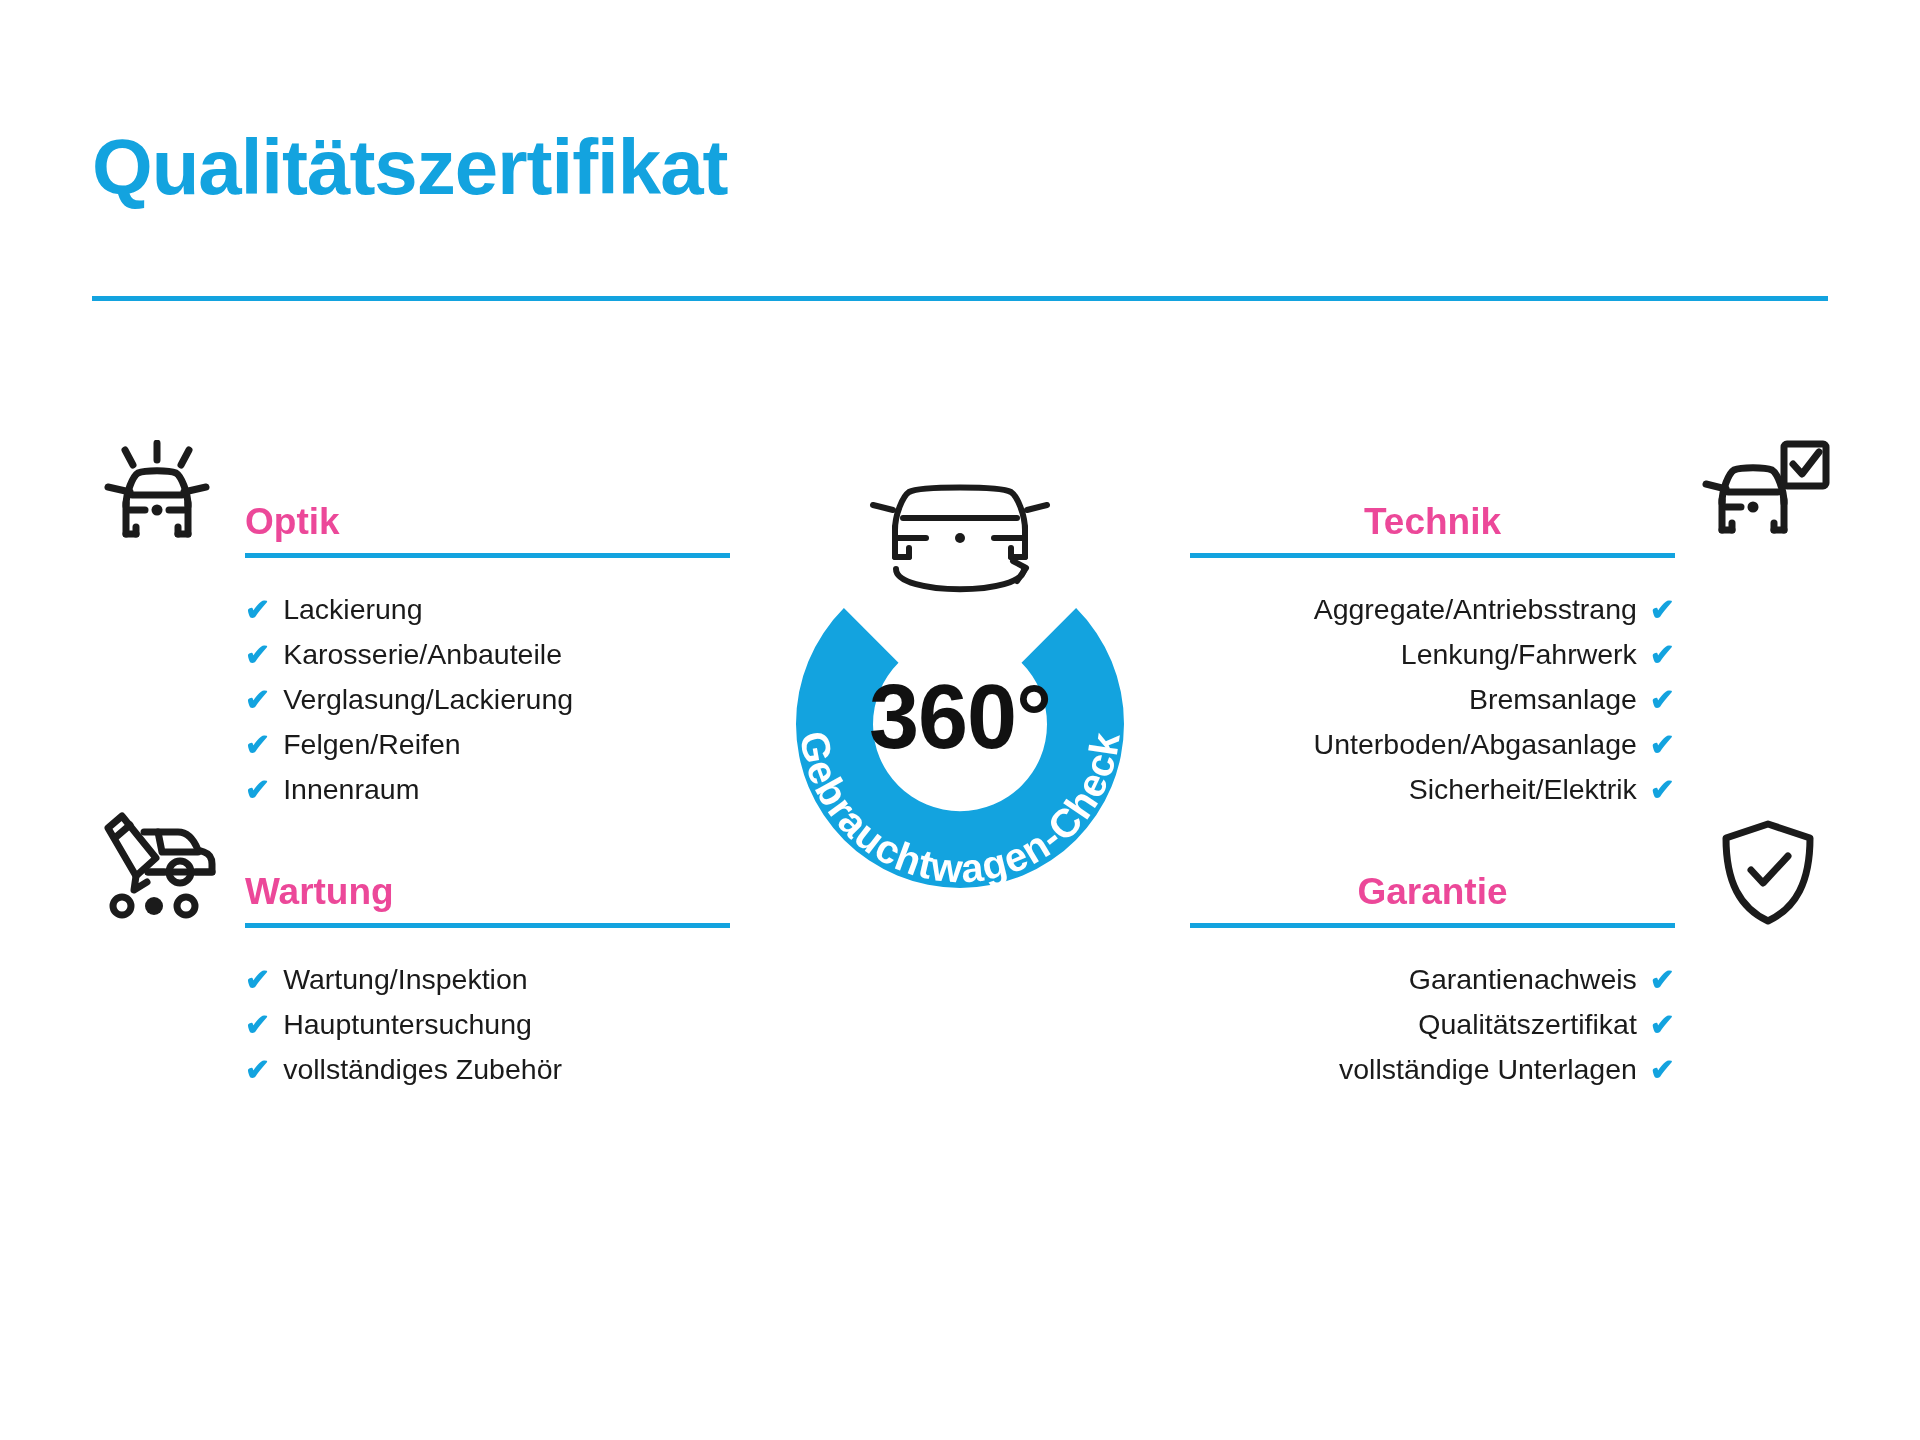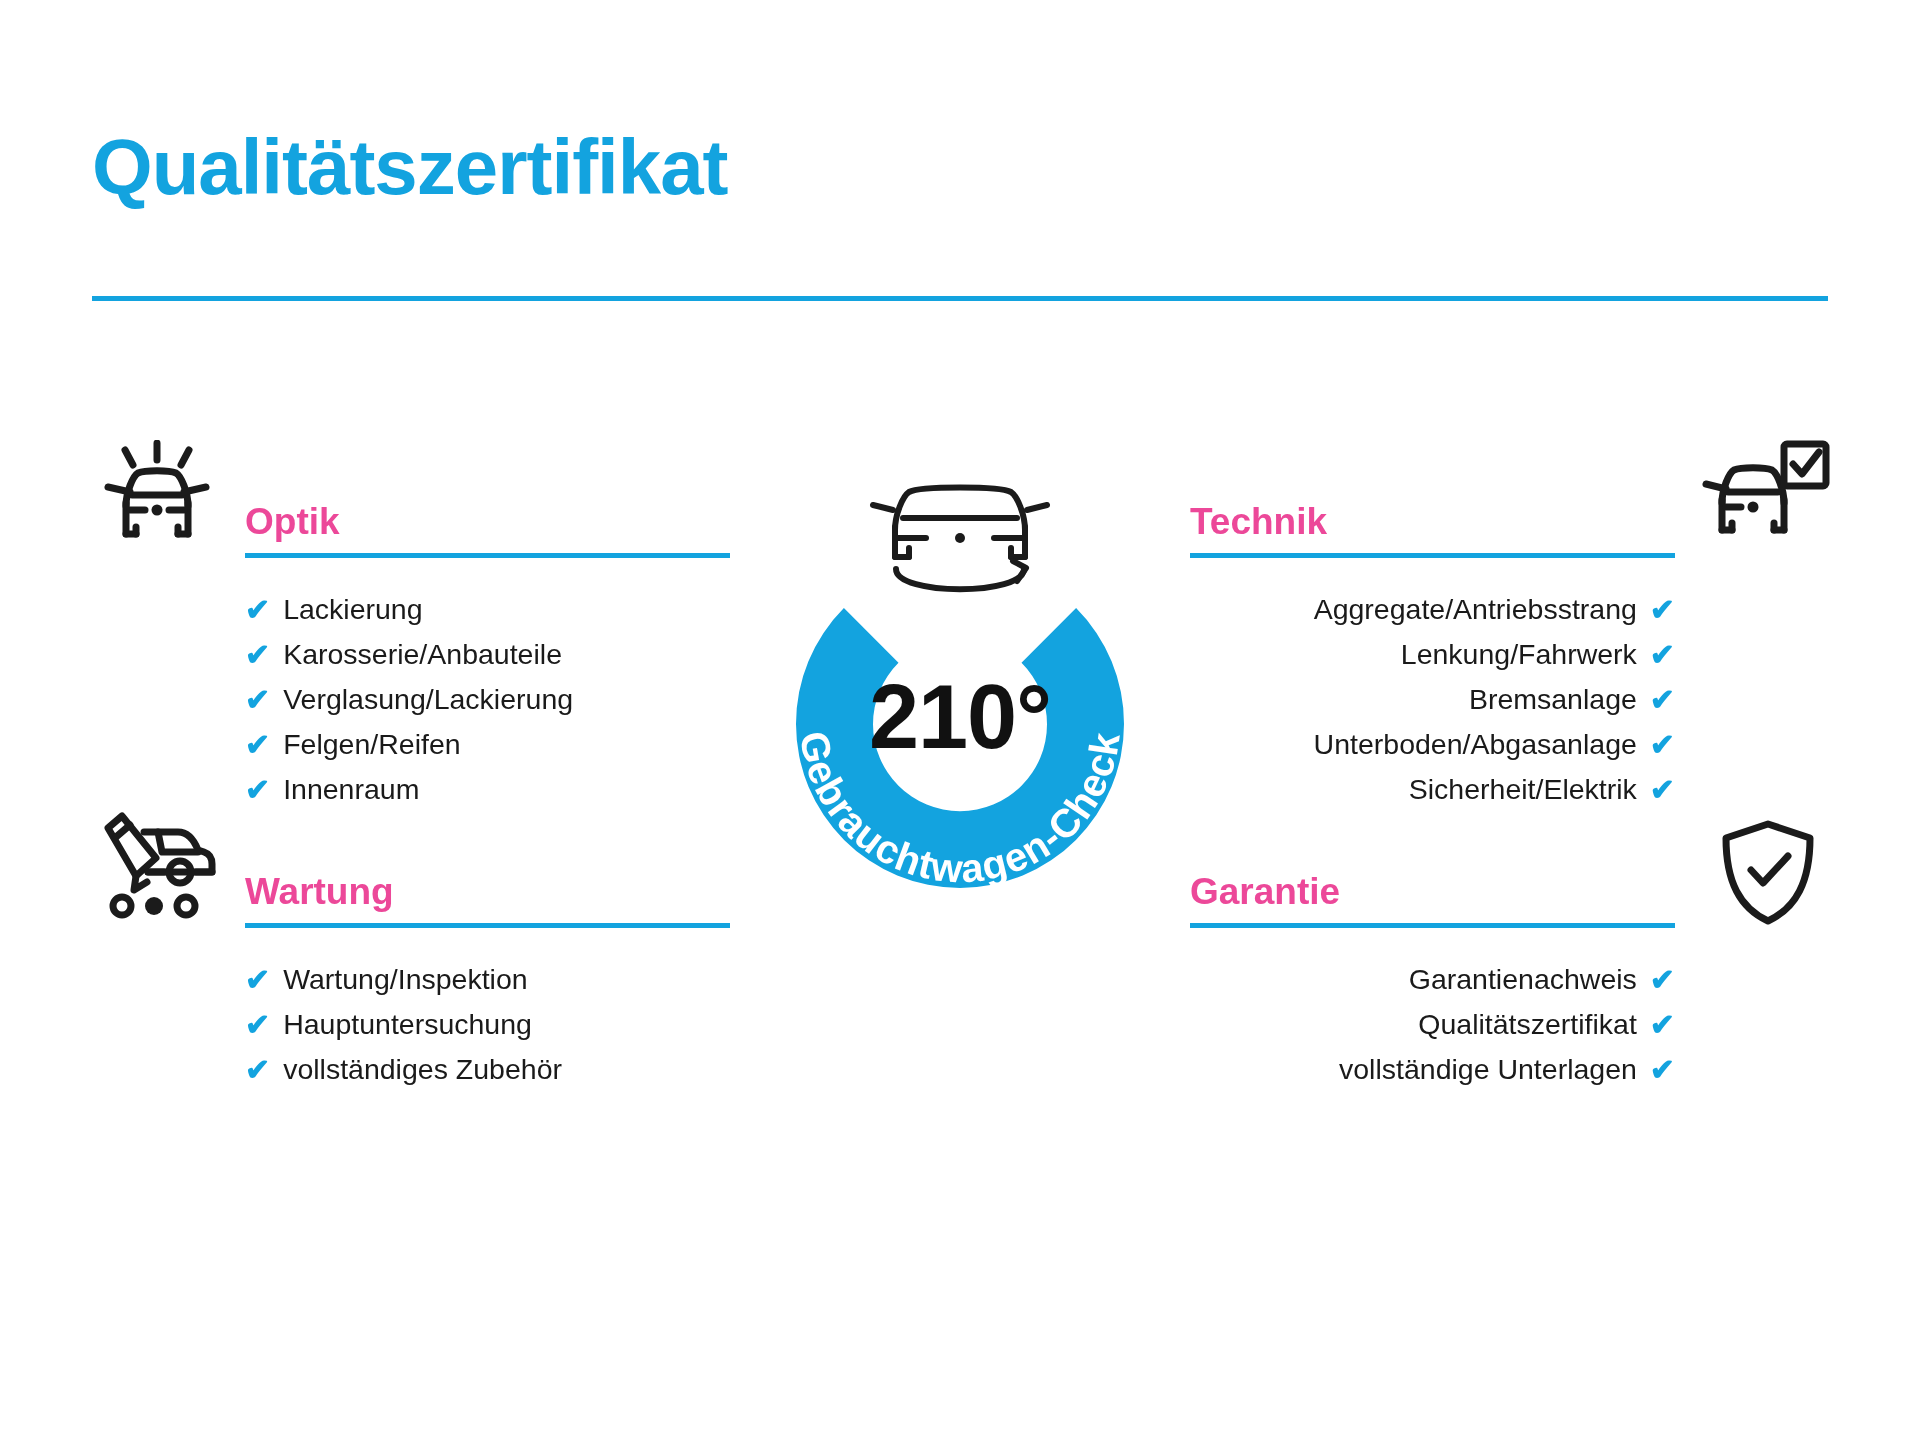--- a/index.html
+++ b/index.html
@@ -47,21 +47,21 @@
   }
 
   
   .left{left:245px;width:485px;}
   .left .sec-title{text-align:left;}
   .left .li{justify-content:flex-start;}
   .left .chk{margin-right:13px;}
 
   
   .right{left:1190px;width:485px;}
-  .right .sec-title{text-align:left;}
+  .right .sec-title{text-align:center;}
   .right .li{justify-content:flex-end;}
   .right .chk{margin-left:13px;}
 
   
   #sec-optik{top:455px;}
   #sec-wartung{top:825px;}
   #sec-technik{top:455px;}
   #sec-garantie{top:825px;}
 
   
@@ -301,18 +301,18 @@
       <g fill="none" stroke="#1b1b1b" stroke-width="6" stroke-linecap="round" stroke-linejoin="round">
         <path d="M206 147 C206 174 334 174 334 147"></path>
         <path d="M327 159 L336 146 L323 139"></path>
       </g>
 
       <text font-family="Liberation Sans, sans-serif" font-size="40" font-weight="bold" fill="#ffffff" letter-spacing="1">
         <textPath href="#arcpath" startOffset="50%" text-anchor="middle">Gebrauchtwagen-Check</textPath>
       </text>
     </svg>
     <div class="badge-degree">
-      <span>210°</span>
+      <span>360°</span>
     </div>
   </div>
 
 
 </div>
 
 </body></html>

